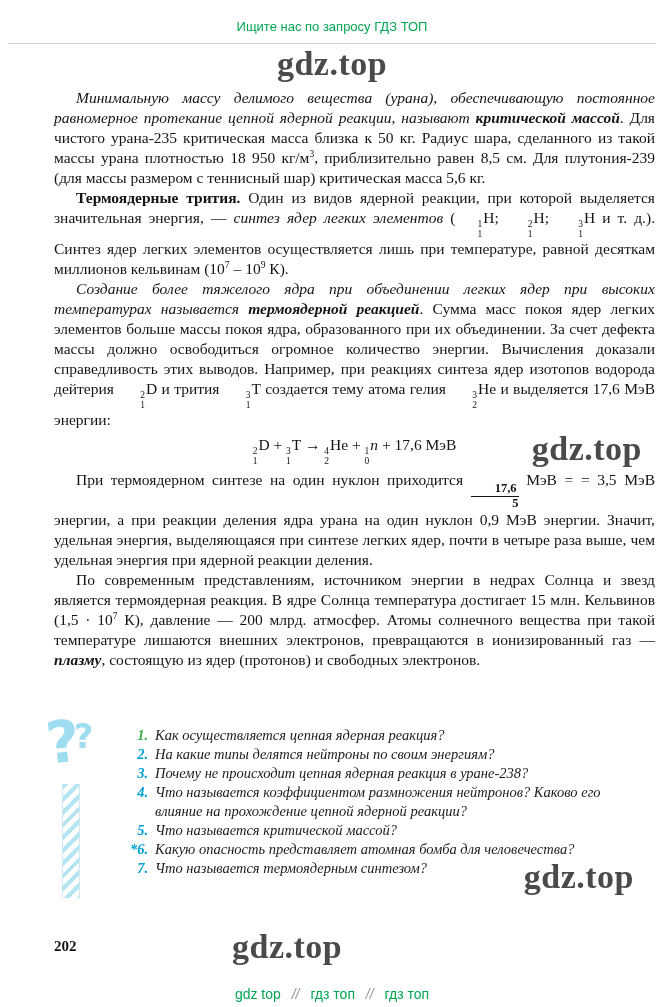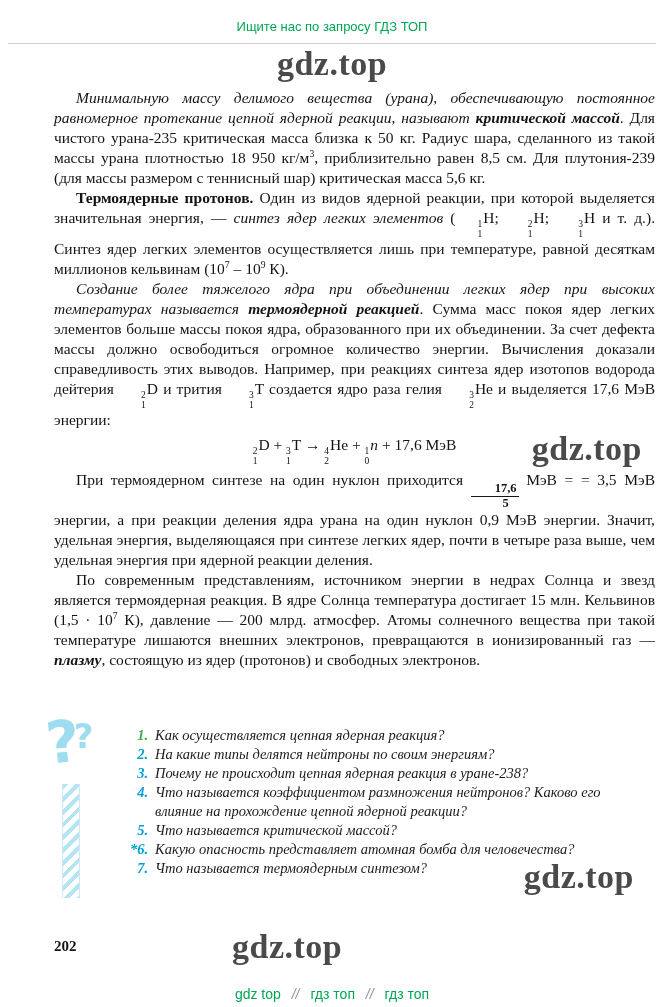--- a/index.html
+++ b/index.html
@@ -23,21 +23,21 @@
   .para { text-indent:22px; }
   .formula { text-indent:0; text-align:center; margin:5px 0 4px 0; }
 
   .seg-b  { font-weight:bold; }
   .seg-i  { font-style:italic; }
   .seg-bi { font-weight:bold; font-style:italic; }
   .seg-sup{ vertical-align:super; font-size:0.62em; line-height:0; }
 
   .nuc { display:inline-flex; flex-direction:column; align-items:center;
          vertical-align:-4px; line-height:1; font-size:9.5px; font-style:normal; margin-right:1px; }
-  .frac { display:inline-flex; flex-direction:column; align-items:center;
+  .frac { display:inline-flex; flex-direction:column; align-items:flex-end;
           vertical-align:-7px; line-height:1.08; font-size:12.5px; font-weight:bold; }
   .frac-n { border-bottom:1.4px solid #141414; padding:0 2px; }
 
   .questions { position:absolute; top:700px; left:0; right:14px; display:flex; z-index:2; }
   .q-gutter { width:120px; flex:none; position:relative; height:190px; }
   .qmark-icon { position:absolute; top:-4px; left:46px; color:#9edcf0;
                 font-family:"DejaVu Sans", sans-serif; font-weight:bold; white-space:nowrap; }
   .qm-big   { font-size:58px; display:inline-block; transform:rotate(-6deg); }
   .qm-small { font-size:34px; display:inline-block; margin-left:-6px; vertical-align:14px; }
   .ribbon { position:absolute; top:72px; left:62px; width:18px; height:114px;
@@ -67,37 +67,37 @@
   <div class="promo">Ищите нас по запросу ГДЗ ТОП</div>
   <div class="top-rule"></div>
 
   <div class="watermark wm-top">gdz.top</div>
   <div class="watermark wm-mid">gdz.top</div>
   <div class="watermark wm-low">gdz.top</div>
   <div class="watermark wm-bottom">gdz.top</div>
 
   <div class="body-text">
     <p class="para"><span class="seg-i">Минимальную массу делимого вещества (урана), обеспечивающую постоянное равномерное протекание цепной ядерной реакции, называют </span><span class="seg-bi">критической массой</span><span>. Для чистого урана-235 критическая масса близка к 50 кг. Радиус шара, сделанного из такой массы урана плотностью 18 950 кг/м</span><span class="seg-sup">3</span><span>, приблизительно равен 8,5 см. Для плутония-239 (для массы размером с теннисный шар) критическая масса 5,6 кг.</span></p>
-    <p class="para"><span class="seg-b">Термоядерные протонов.</span><span> Один из видов ядерной реакции, при которой выделяется значительная энергия, — </span><span class="seg-i">синтез ядер легких элементов</span><span> (</span><span class="nuc">
+    <p class="para"><span class="seg-b">Термоядерные трития.</span><span> Один из видов ядерной реакции, при которой выделяется значительная энергия, — </span><span class="seg-i">синтез ядер легких элементов</span><span> (</span><span class="nuc">
           <span>1</span>
           <span>1</span>
         </span><span>H; </span><span class="nuc">
           <span>2</span>
           <span>1</span>
         </span><span>H; </span><span class="nuc">
           <span>3</span>
           <span>1</span>
         </span><span>H и т. д.). Синтез ядер легких элементов осуществляется лишь при температуре, равной десяткам миллионов кельвинам (10</span><span class="seg-sup">7</span><span> – 10</span><span class="seg-sup">9</span><span> К).</span></p>
     <p class="para"><span class="seg-i">Создание более тяжелого ядра при объединении легких ядер при высоких температурах называется </span><span class="seg-bi">термоядерной реакцией</span><span>. Сумма масс покоя ядер легких элементов больше массы покоя ядра, образованного при их объединении. За счет дефекта массы должно освободиться огромное количество энергии. Вычисления доказали справедливость этих выводов. Например, при реакциях синтеза ядер изотопов водорода дейтерия </span><span class="nuc">
           <span>2</span>
           <span>1</span>
         </span><span>D и трития </span><span class="nuc">
           <span>3</span>
           <span>1</span>
-        </span><span>T создается ядро раза гелия </span><span class="nuc">
+        </span><span>T создается тему атома гелия </span><span class="nuc">
           <span>3</span>
           <span>2</span>
         </span><span>He и выделяется 17,6 МэВ энергии:</span></p>
     <p class="para formula"><span class="nuc">
           <span>2</span>
           <span>1</span>
         </span><span>D + </span><span class="nuc">
           <span>3</span>
           <span>1</span>
         </span><span>T → </span><span class="nuc">

